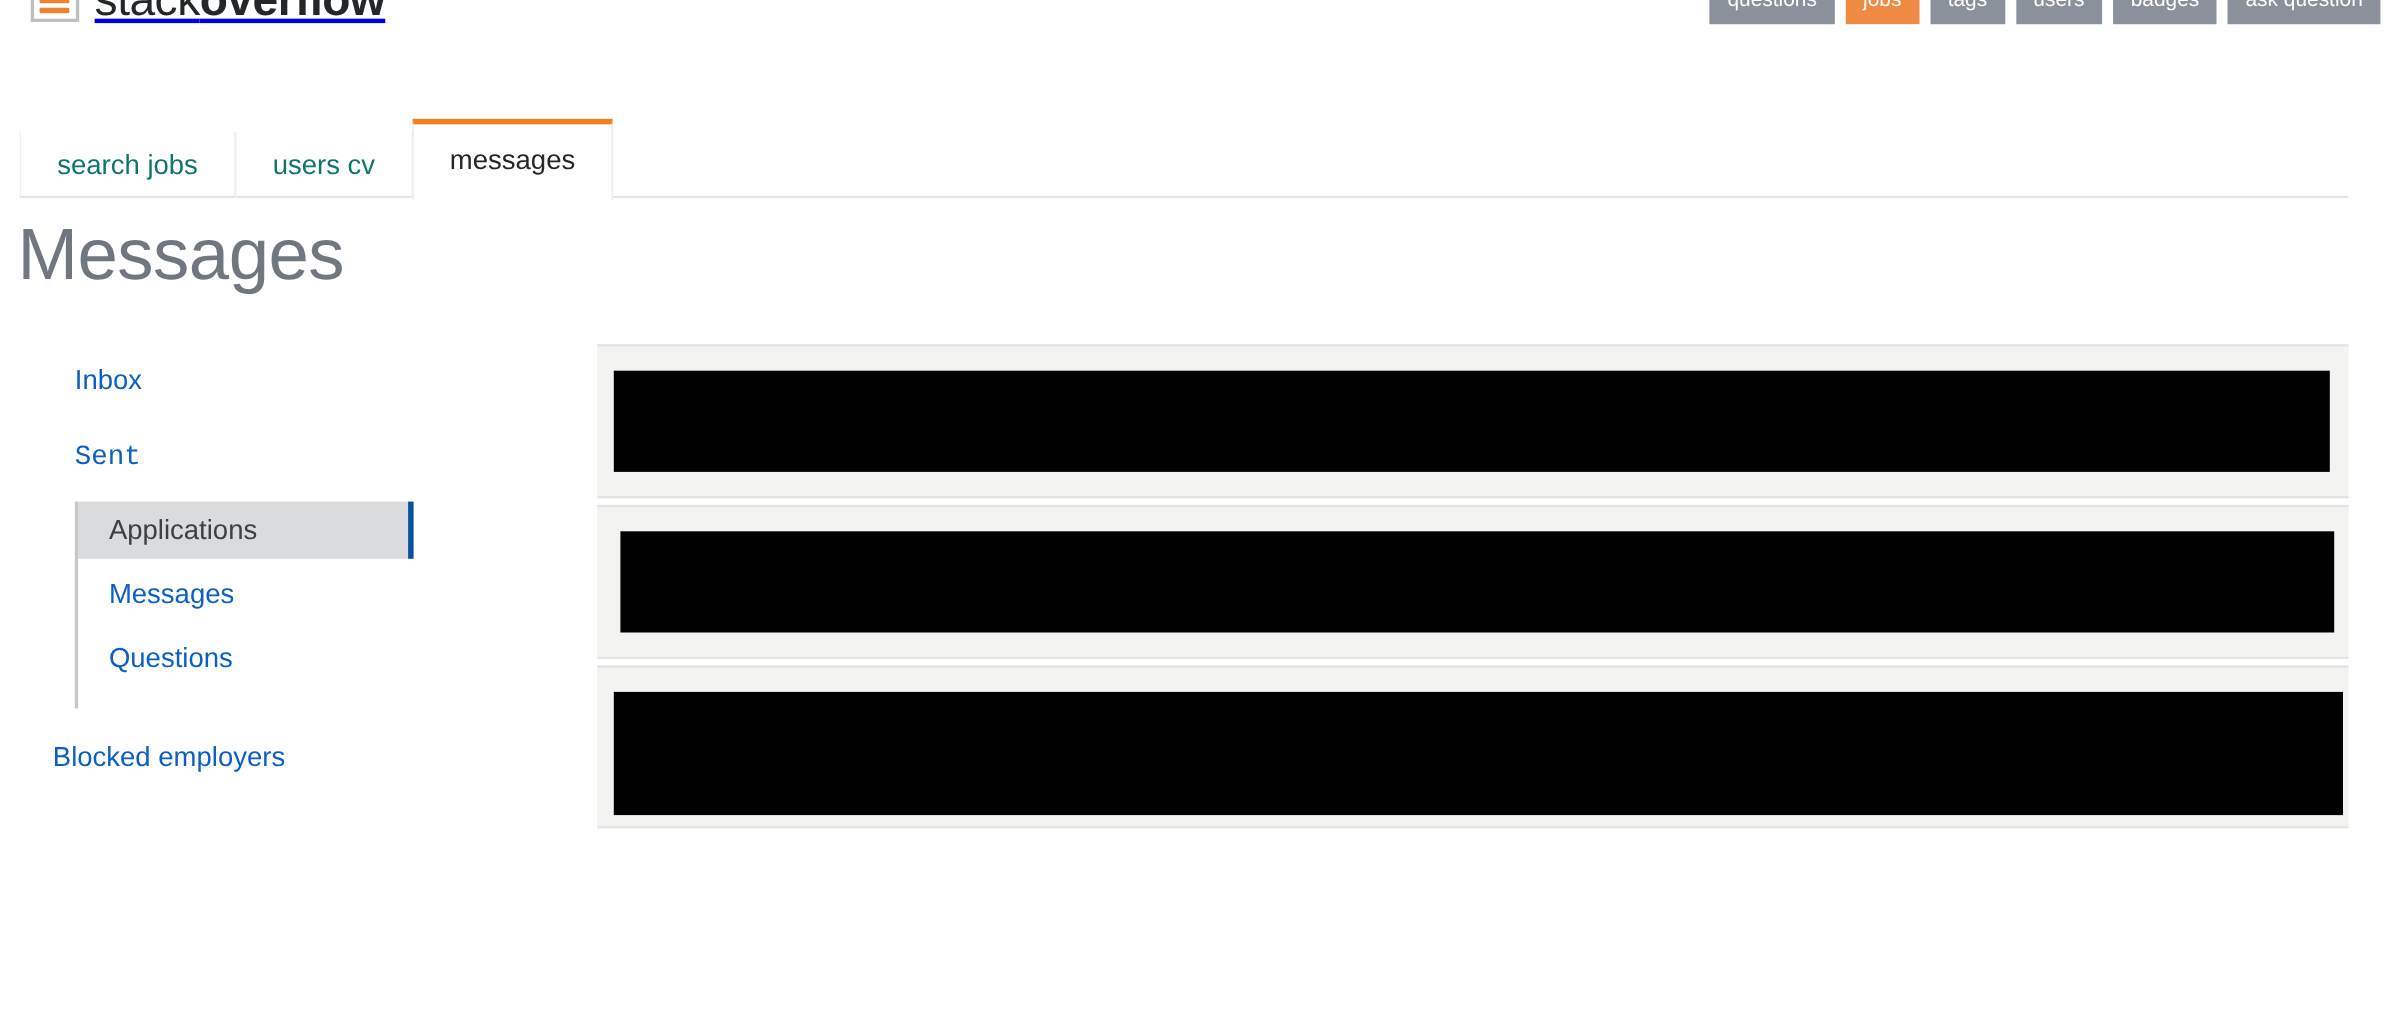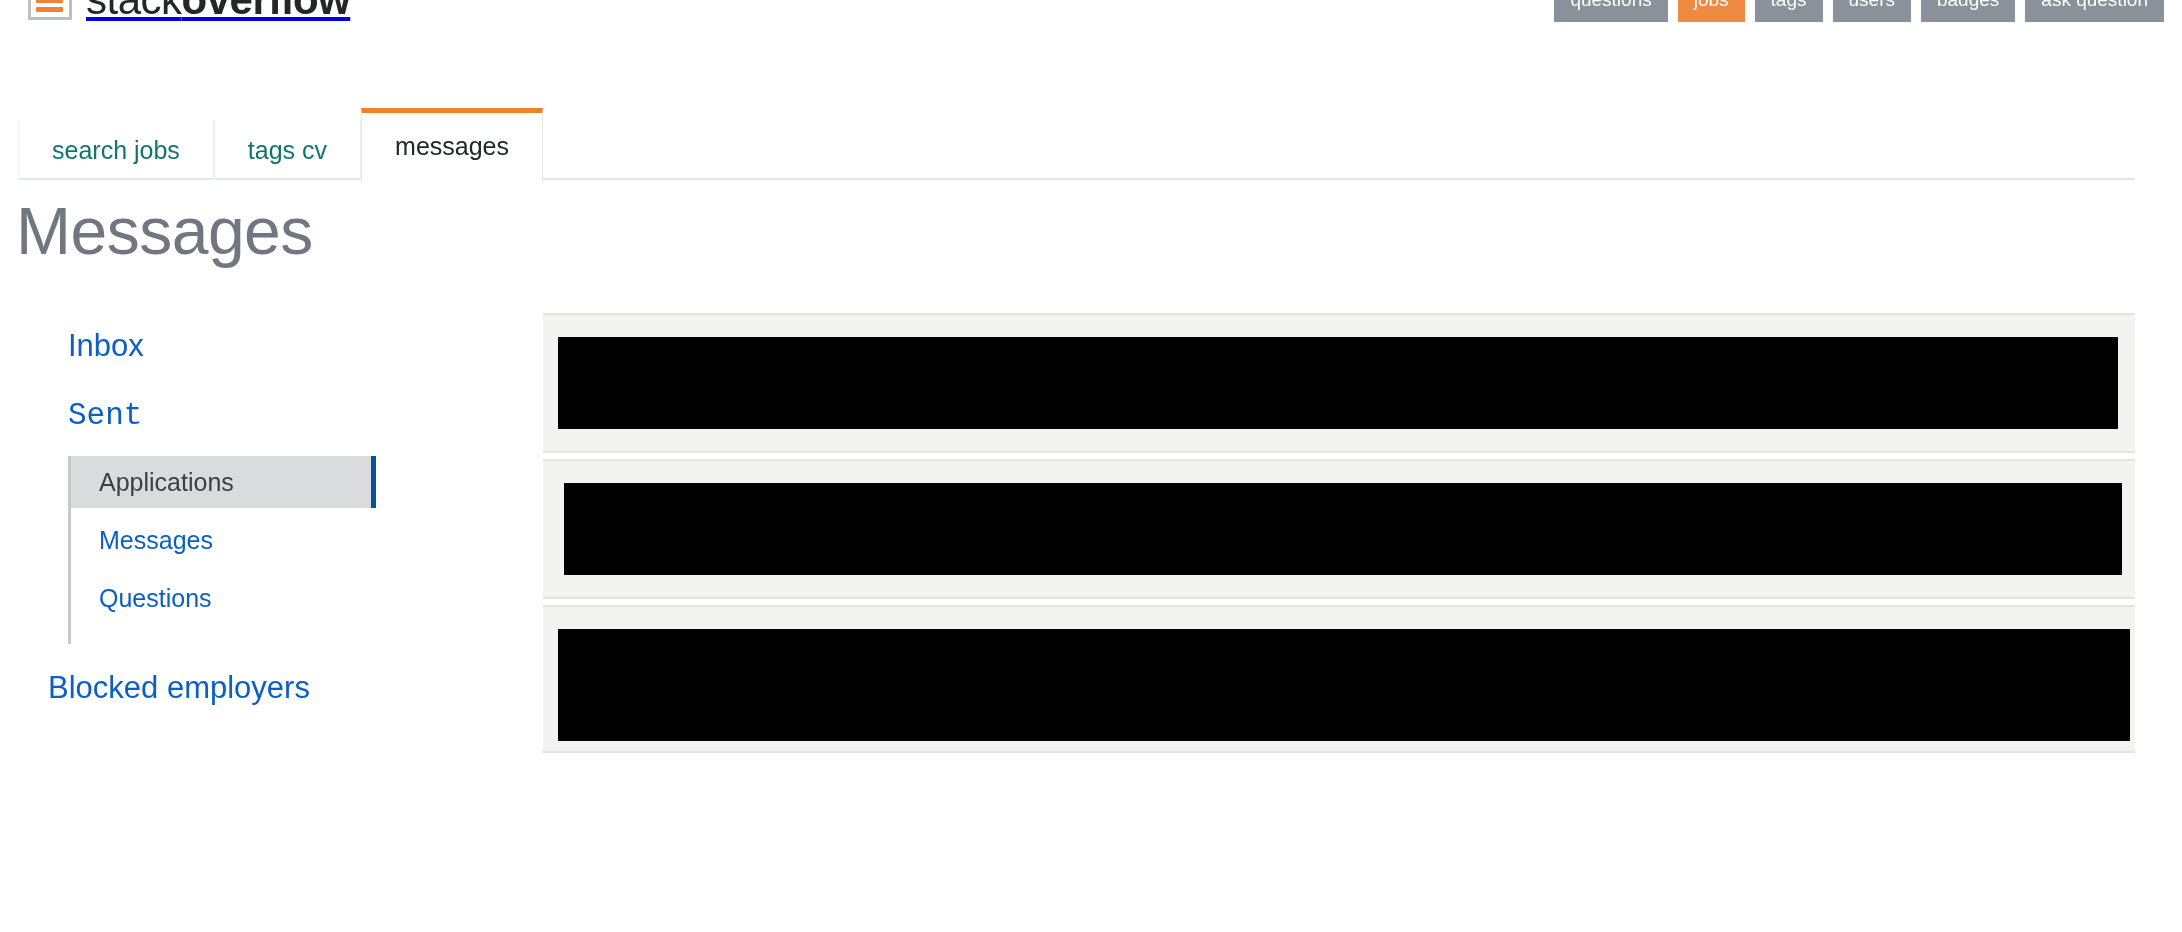--- a/index.html
+++ b/index.html
@@ -108,21 +108,21 @@
 
   
   .content { position: absolute; left: 0; top: 300px; width: 2182px; }
 
   .sidebar {
     position: absolute; left: 0; top: 0; width: 520px;
   }
   .side-link {
     display: block;
     color: #0c5fc4;
-    font-size: 31px;
+    font-size: 25px;
     line-height: 28px;
     text-decoration: none;
     cursor: pointer;
   }
   .side-top { margin-left: 68px; }
   .side-top.inbox { margin-top: 32px; }
   .side-top.sent  { margin-top: 42px; font-family: Liberation Mono, monospace; }
 
   .subgroup {
     position: relative;
@@ -200,21 +200,21 @@
       <button class="navbtn">users</button>
       <button class="navbtn">badges</button>
       <button class="navbtn">ask question</button>
     </nav>
   </div>
 
   <div class="tabstrip">
     <div class="baseline"></div>
     <div class="tabs">
       <div class="tab">search jobs</div>
-      <div class="tab">tags cv</div>
+      <div class="tab">users cv</div>
       <div class="tab active">messages</div>
     </div>
   </div>
 
   <h1 class="page-title">Messages</h1>
 
   <div class="content">
 
     <aside class="sidebar">
       <a class="side-link side-top inbox" href="#">Inbox</a>

